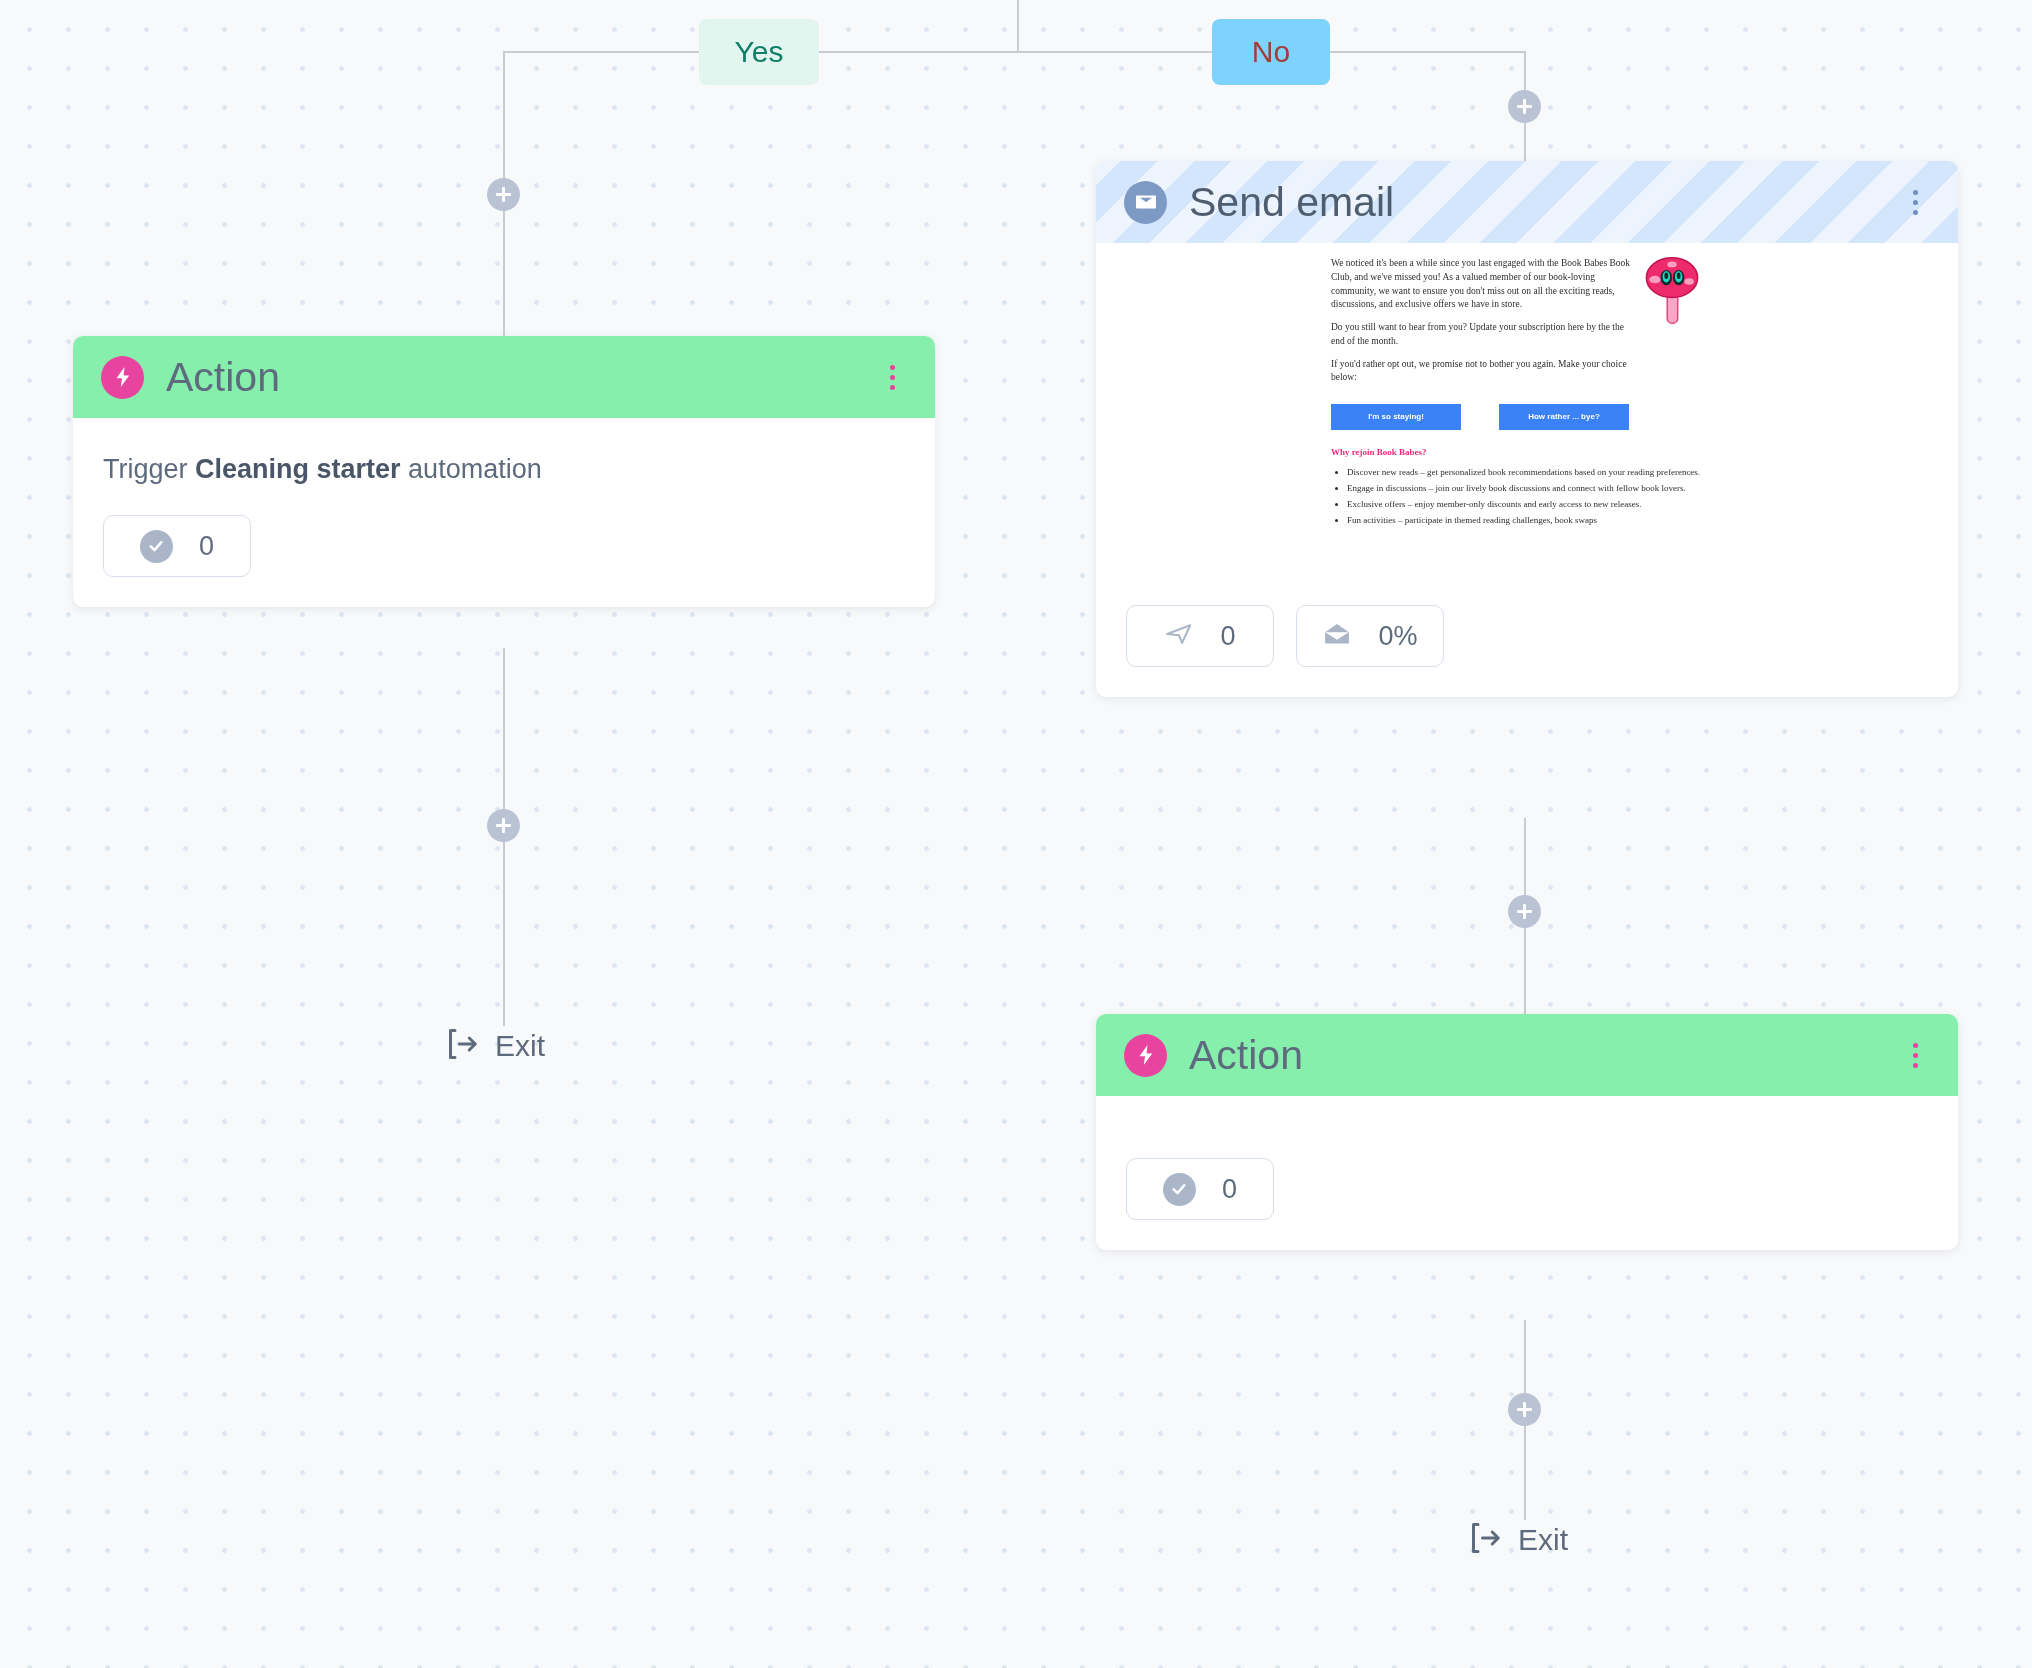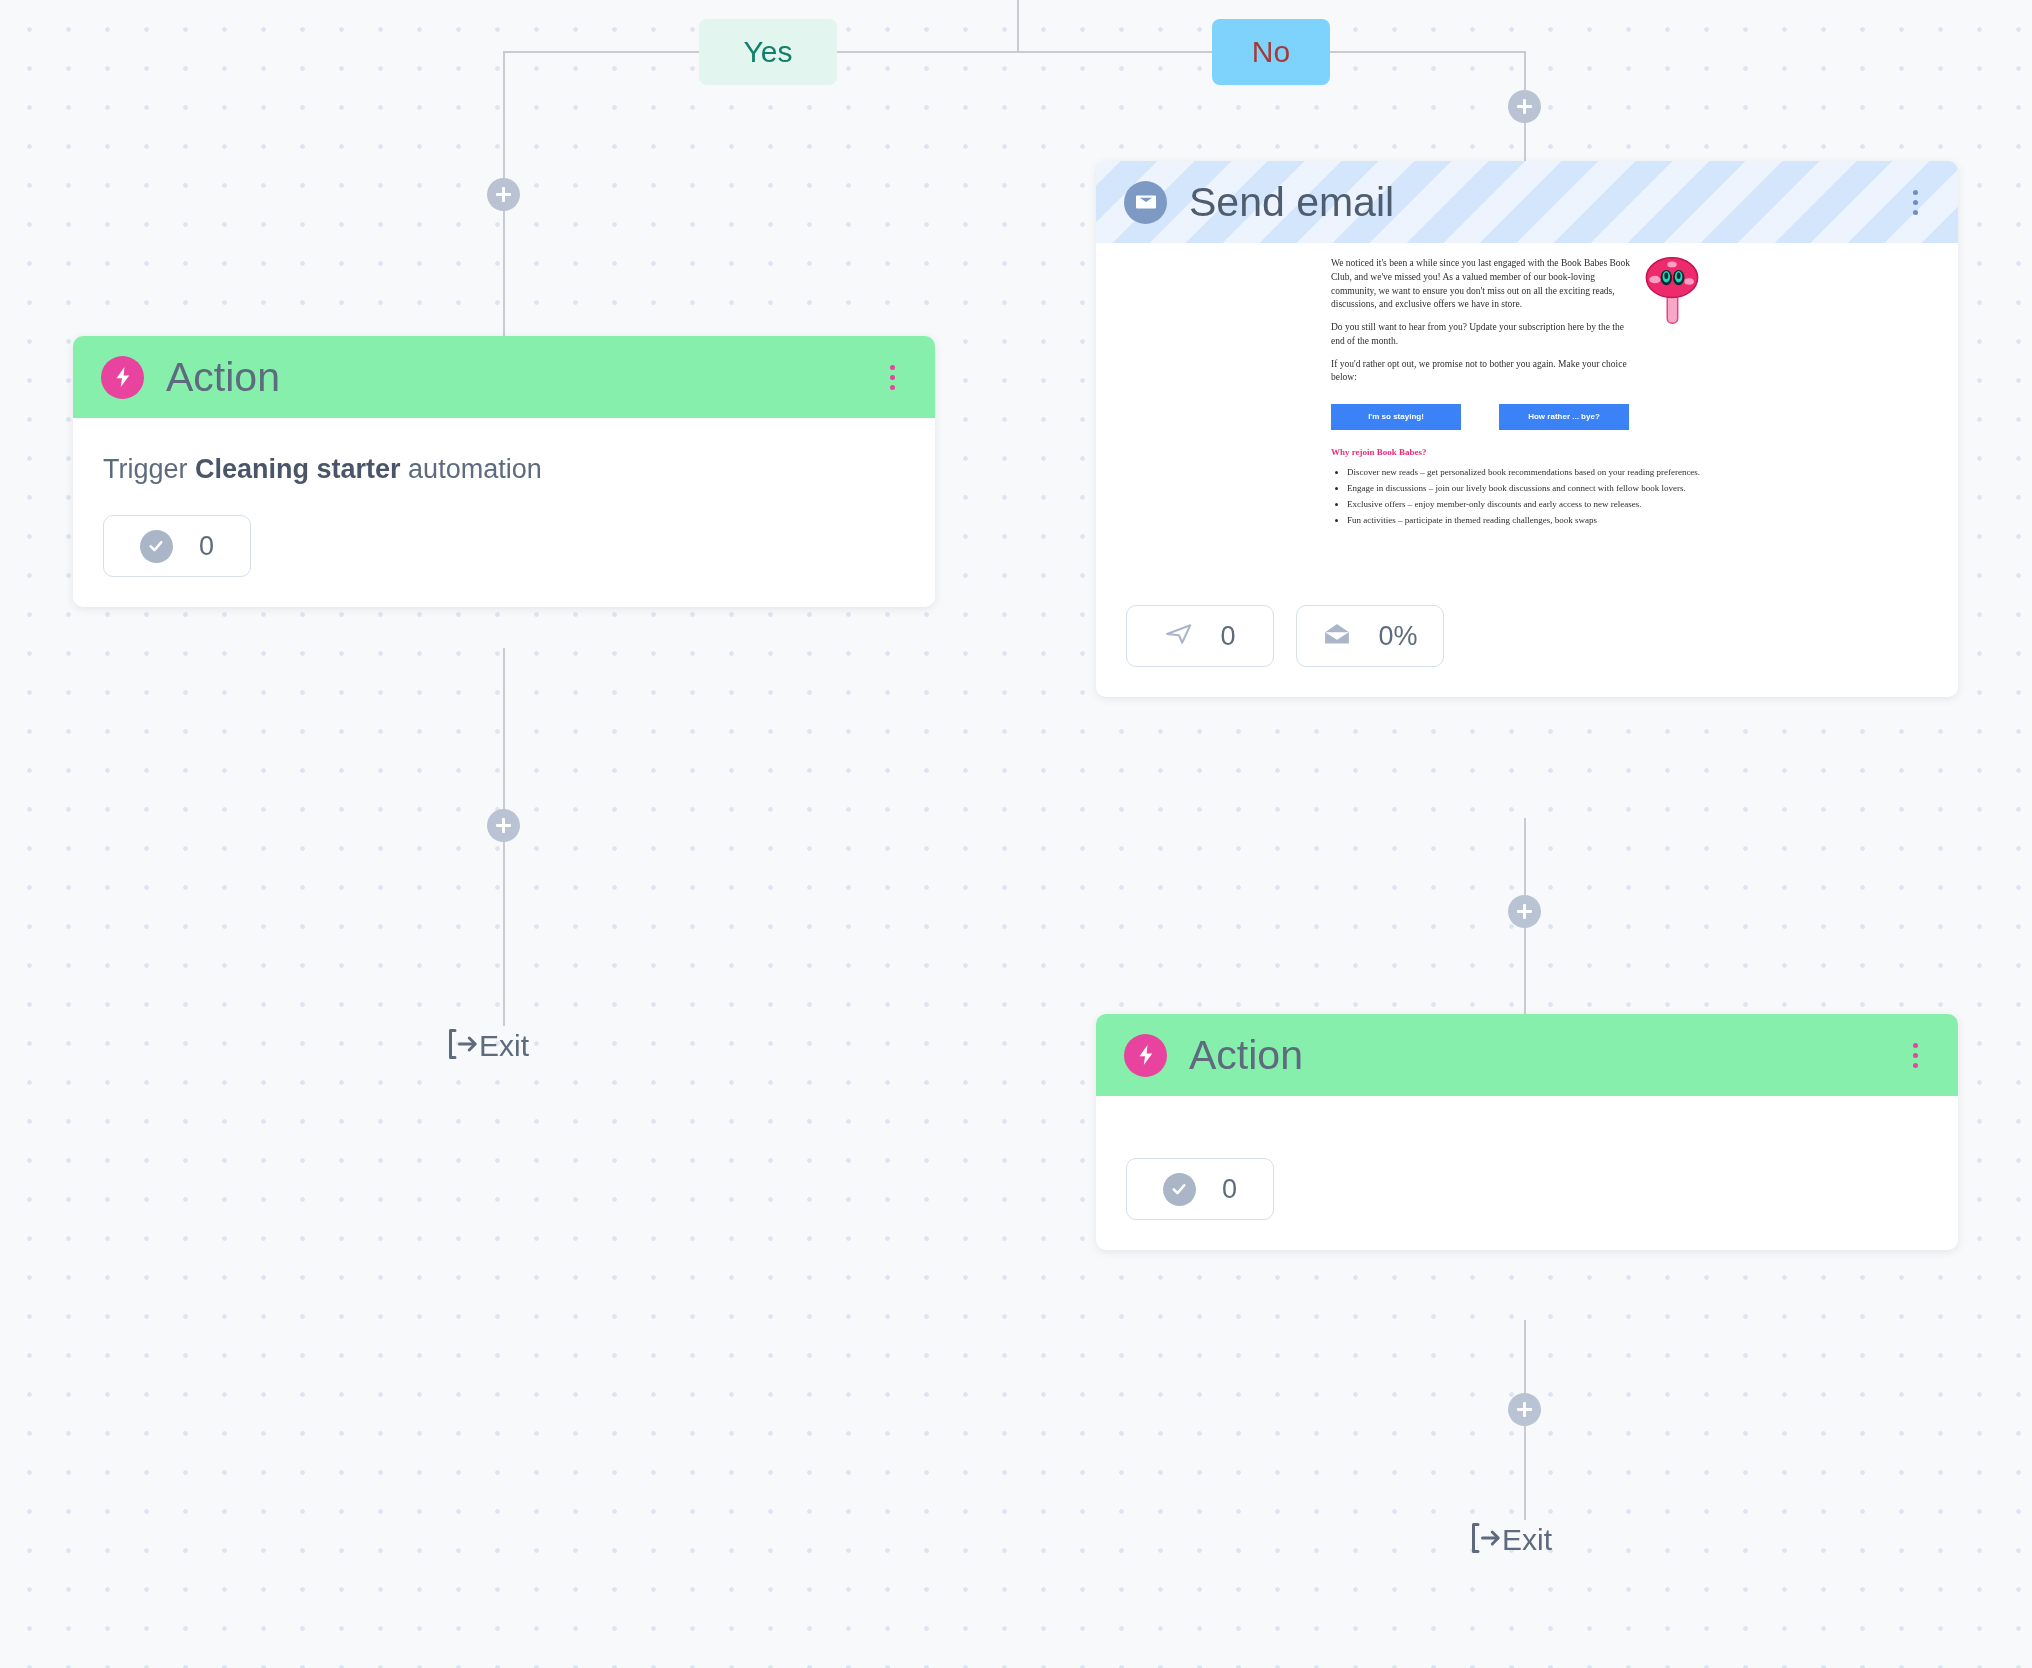--- a/index.html
+++ b/index.html
@@ -187,21 +187,21 @@
   }
   .email-h { color: #ee2a7b; font-weight: 700; font-size: 9px; margin-bottom: 7px; }
   .email-inner ul { margin-left: 16px; }
   .email-inner li { margin-bottom: 3px; font-size: 9px; }
 
   
   .exit-node {
     position: absolute;
     display: flex;
     align-items: center;
-    gap: 0;
+    gap: 16px;
     z-index: 5;
   }
   .exit-label { font-size: 30px; color: #5e6a7d; font-weight: 400; }
 </style>
 </head>
 <body>
 
 <div class="canvas">
 
   <div class="line line-v" style="left:1017px; top:0px; height:52px;"></div>
@@ -211,21 +211,21 @@
   <div class="line line-v" style="left:503px; top:51px; height:285px;"></div>
 
   <div class="line line-v" style="left:503px; top:648px; height:378px;"></div>
 
   <div class="line line-v" style="left:1524px; top:51px; height:110px;"></div>
 
   <div class="line line-v" style="left:1524px; top:818px; height:196px;"></div>
 
   <div class="line line-v" style="left:1524px; top:1320px; height:200px;"></div>
 
-  <div class="branch-label branch-yes" style="left:699px; top:19px; width:138px;">Yes</div>
+  <div class="branch-label branch-yes" style="left:699px; top:19px; width:120px;">Yes</div>
 
   <div class="branch-label branch-no" style="left:1212px; top:19px; width:107px;">No</div>
 
   <div class="plus-btn" style="left:487px; top:178px;"></div>
   <div class="plus-btn" style="left:487px; top:809px;"></div>
   <div class="plus-btn" style="left:1508px; top:90px;"></div>
   <div class="plus-btn" style="left:1508px; top:895px;"></div>
   <div class="plus-btn" style="left:1508px; top:1393px;"></div>
 
   <div class="card" style="left:73px; top:336px; width:862px;">

